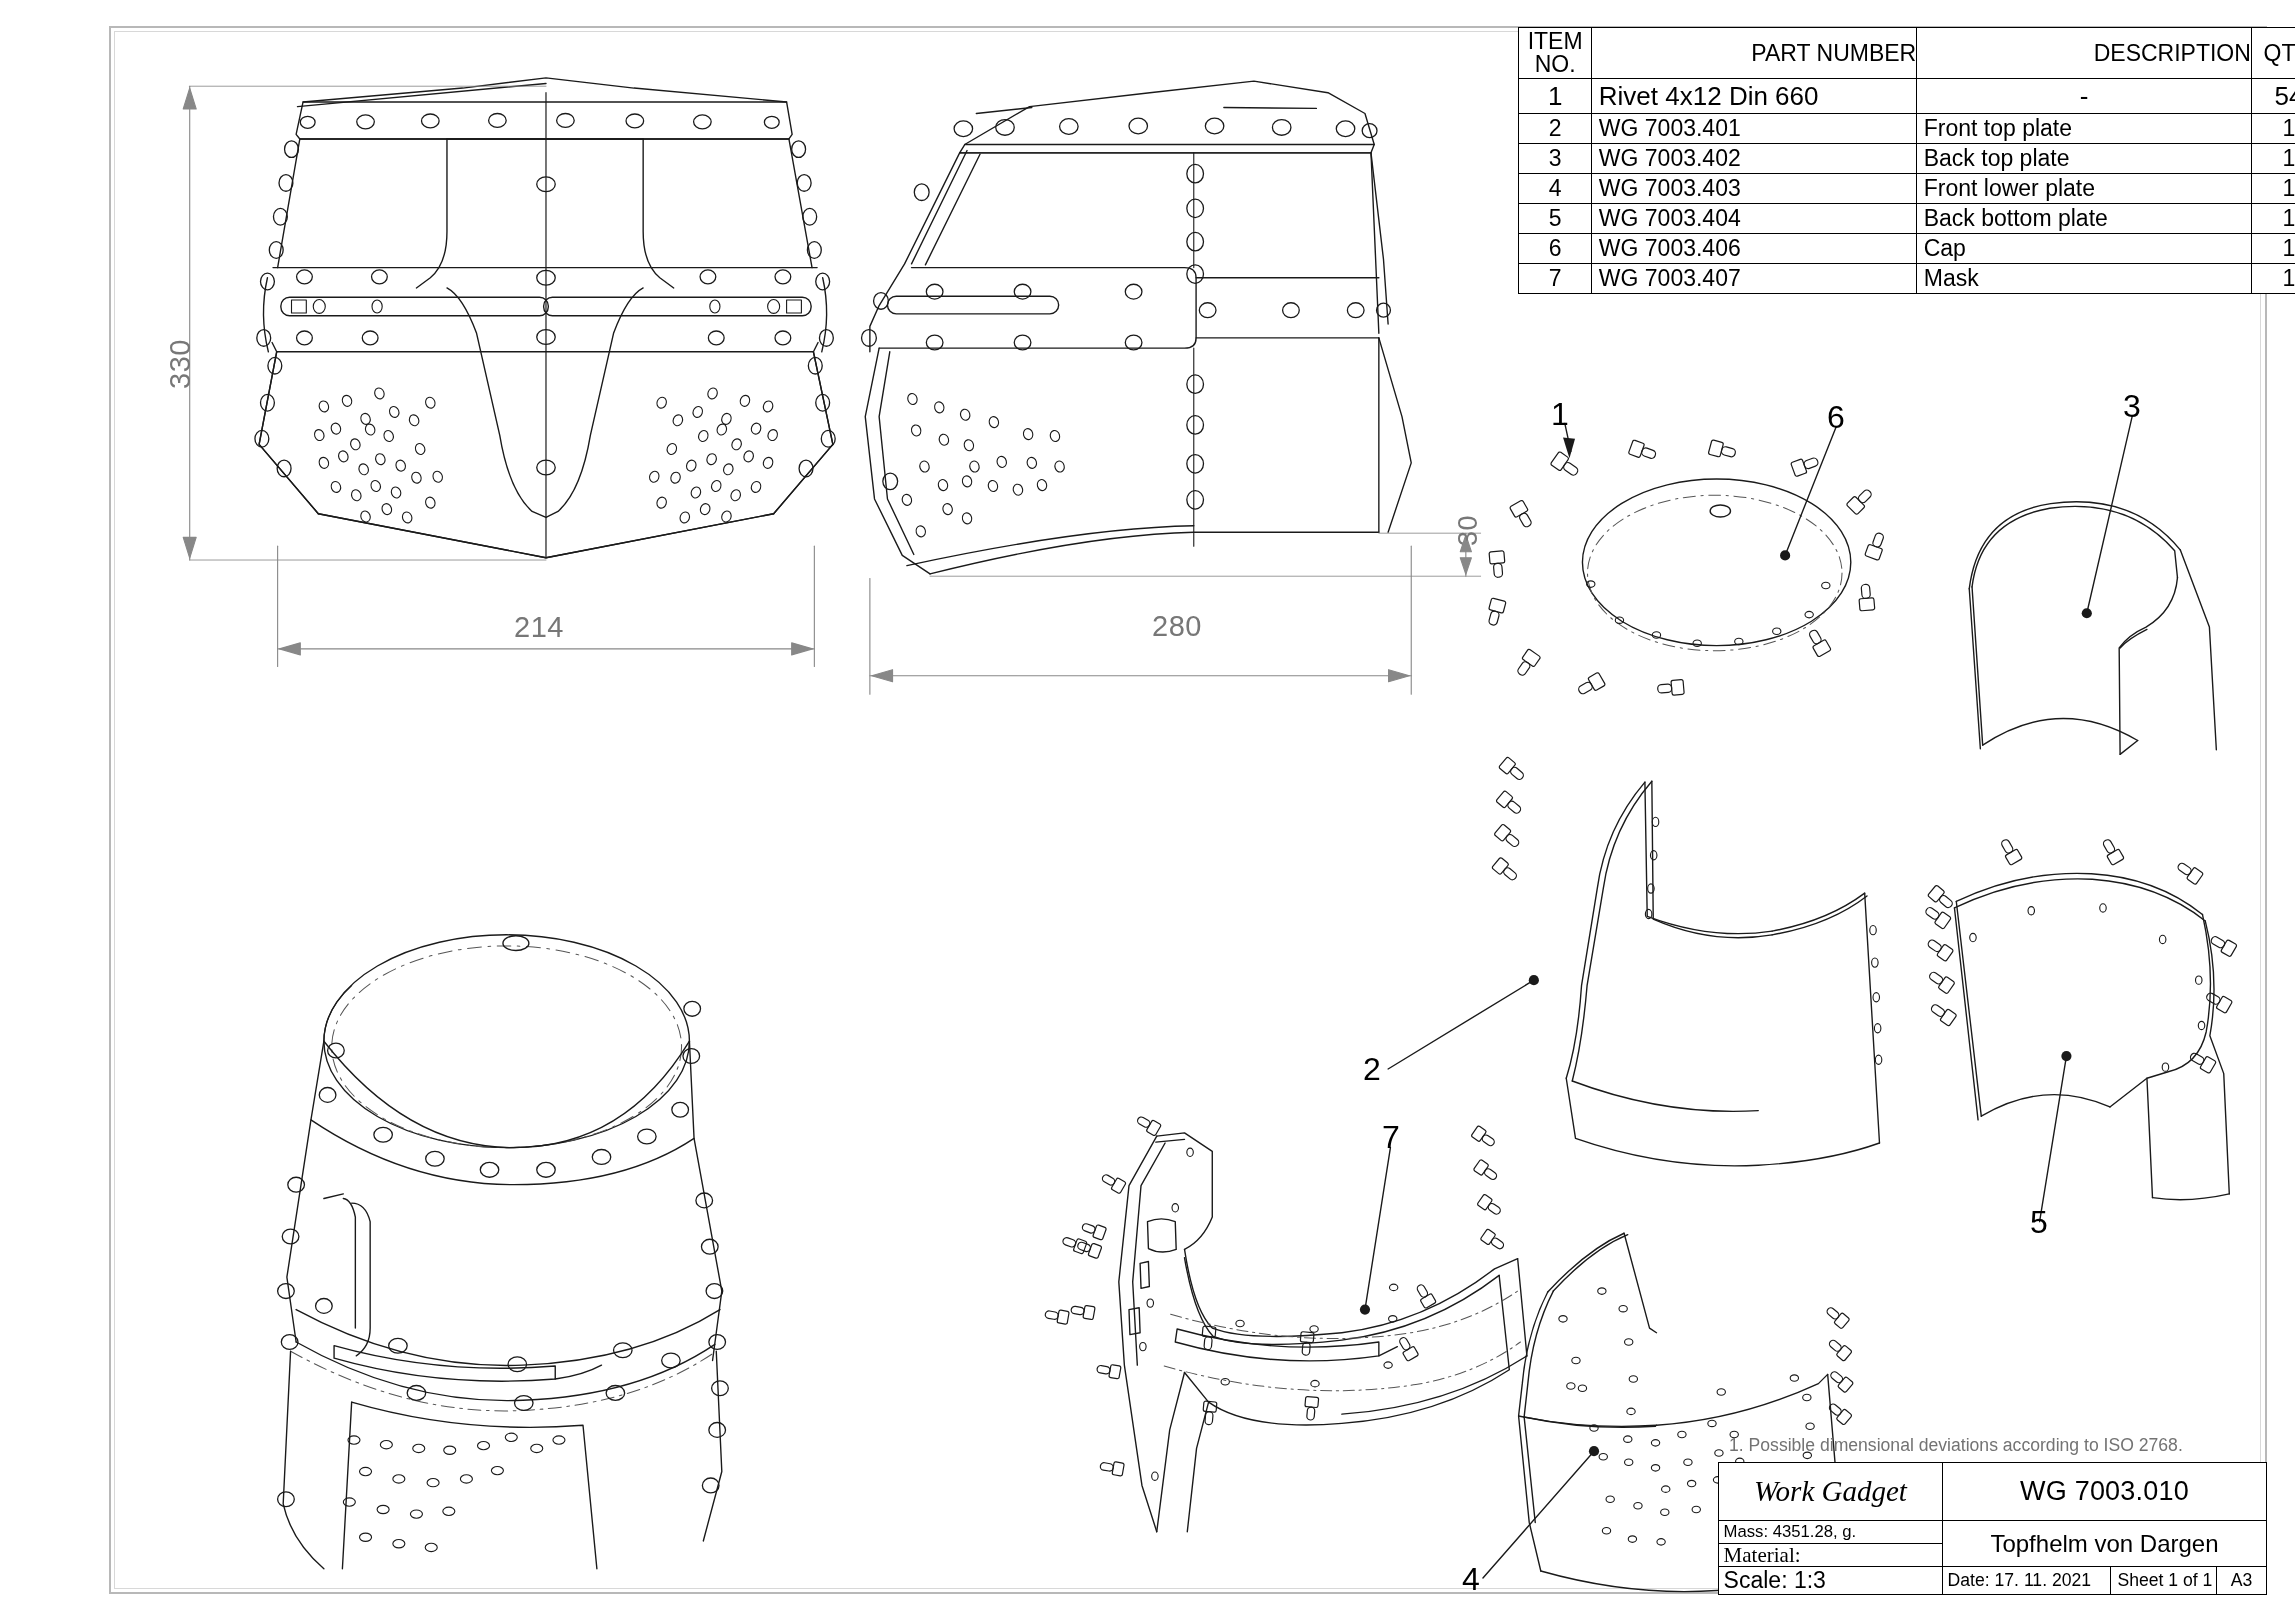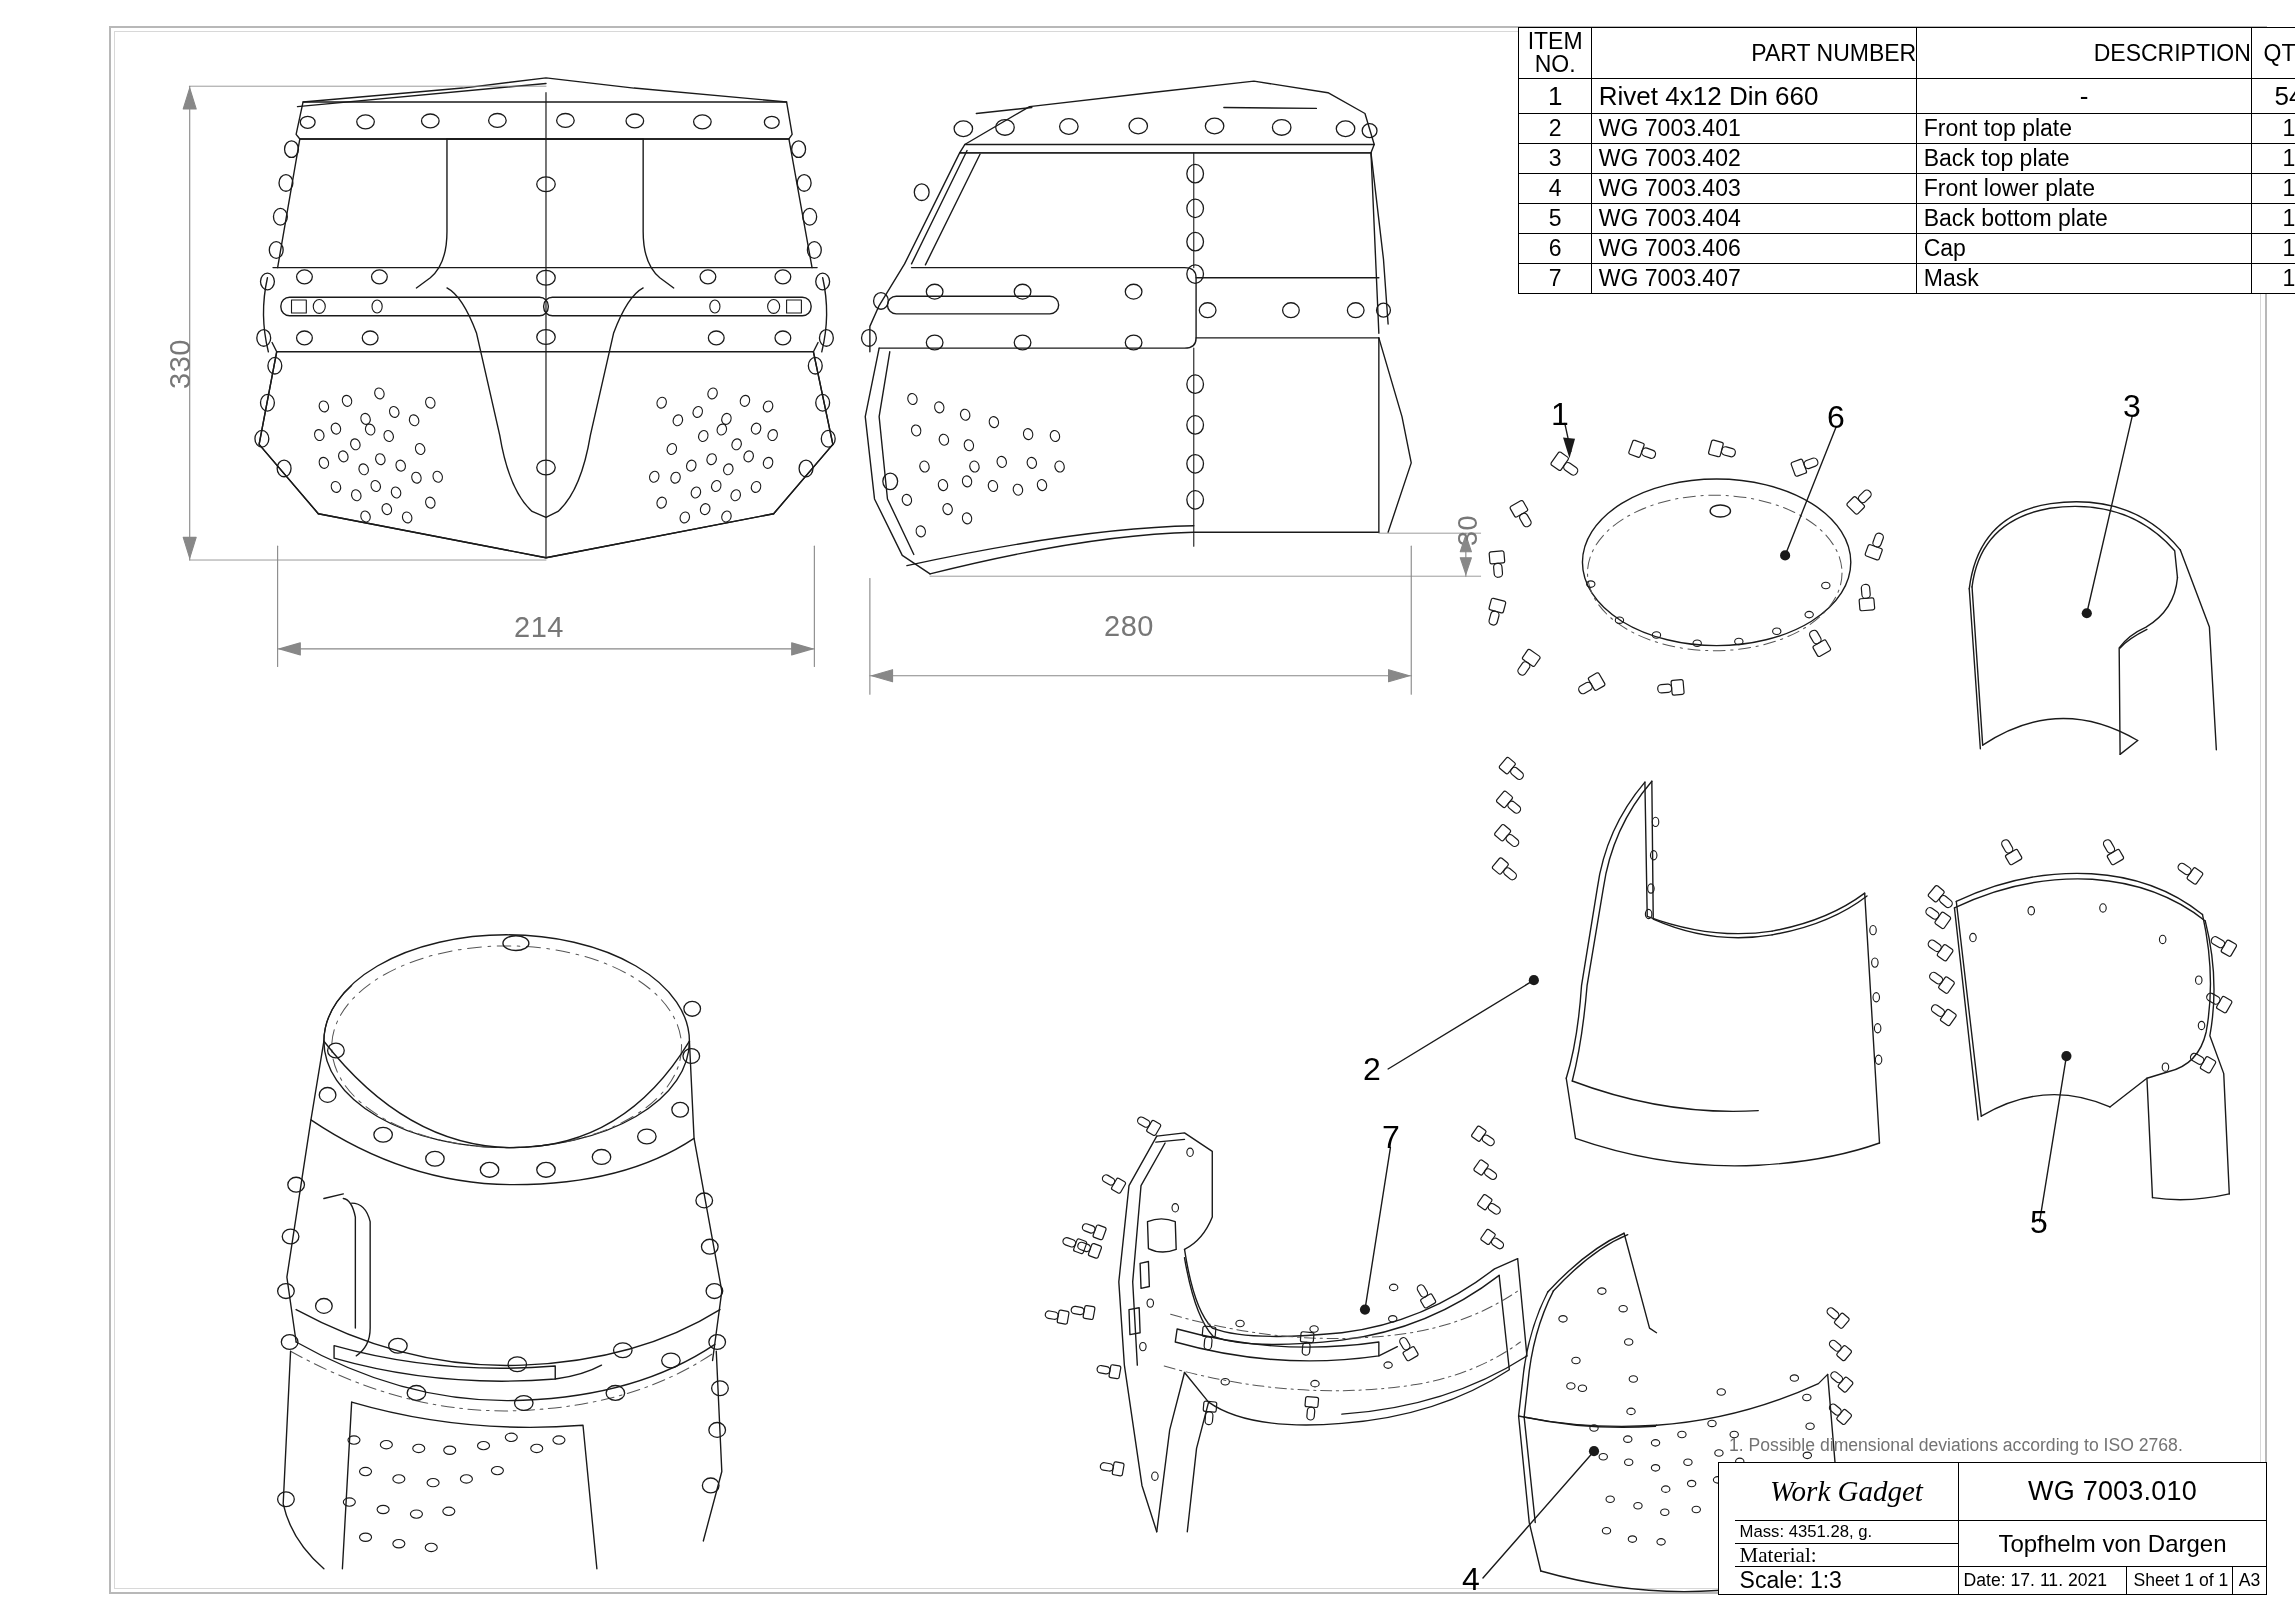--- a/index.html
+++ b/index.html
@@ -30,21 +30,21 @@
   #bom tbody tr:first-child td{height:34px;font-size:26px;}
   #bom tbody tr:first-child .c-desc{text-align:center;padding-left:0;}
 
   
   #note-line{position:absolute;left:1729px;top:1435px;font-size:17.6px;color:#737373;}
 
   
   #title-block{position:absolute;left:1718px;top:1462px;width:549px;height:133px;
        border:1.4px solid #000;box-sizing:border-box;background:#fff;
        display:flex;flex-direction:column;}
-  .tb-row{display:flex;border-bottom:0.9px solid #000;margin-left:16px;}
+  .tb-row{display:flex;border-bottom:0.9px solid #000;}
   .tb-row:last-child{border-bottom:none;}
   .tb-cell{border-right:0.9px solid #000;box-sizing:border-box;
        display:flex;align-items:center;}
   .tb-cell:last-child{border-right:none;}
   #tb-top{height:65px;}
   #tb-company{width:224px;justify-content:center;font-family:"Liberation Serif",serif;
        font-style:italic;font-size:29px;}
   #tb-drawno{flex:1;justify-content:center;font-size:27px;letter-spacing:0.2px;}
   #tb-mid{height:46px;}
   #tb-midleft{width:224px;flex-direction:column;border-right:0.9px solid #000;}
@@ -863,21 +863,21 @@
 
     <path d="M 3445 3136 L 3205 3410" stroke="#1a1a1a" stroke-width="3"></path>
     <circle cx="3445" cy="3136" r="11" fill="#1a1a1a" stroke="none"></circle>
   </g>
 
 </svg>
 </div>
 
 <div class="dimtext rot" style="left:164px;top:389px;">330</div>
 <div class="dimtext" style="left:514px;top:611px;">214</div>
-<div class="dimtext" style="left:1104px;top:610px;text-align:right;">280</div>
+<div class="dimtext" style="left:1152px;top:610px;text-align:right;">280</div>
 <div class="dimtext rot" style="left:1453px;top:546px;font-size:27px;">30</div>
 
 <div class="balloon" style="left:1551px;top:396px;">1</div>
 <div class="balloon" style="left:1363px;top:1051px;">2</div>
 <div class="balloon" style="left:2123px;top:388px;">3</div>
 <div class="balloon" style="left:1462px;top:1561px;">4</div>
 <div class="balloon" style="left:2030px;top:1204px;">5</div>
 <div class="balloon" style="left:1827px;top:399px;">6</div>
 <div class="balloon" style="left:1382px;top:1119px;">7</div>
 

